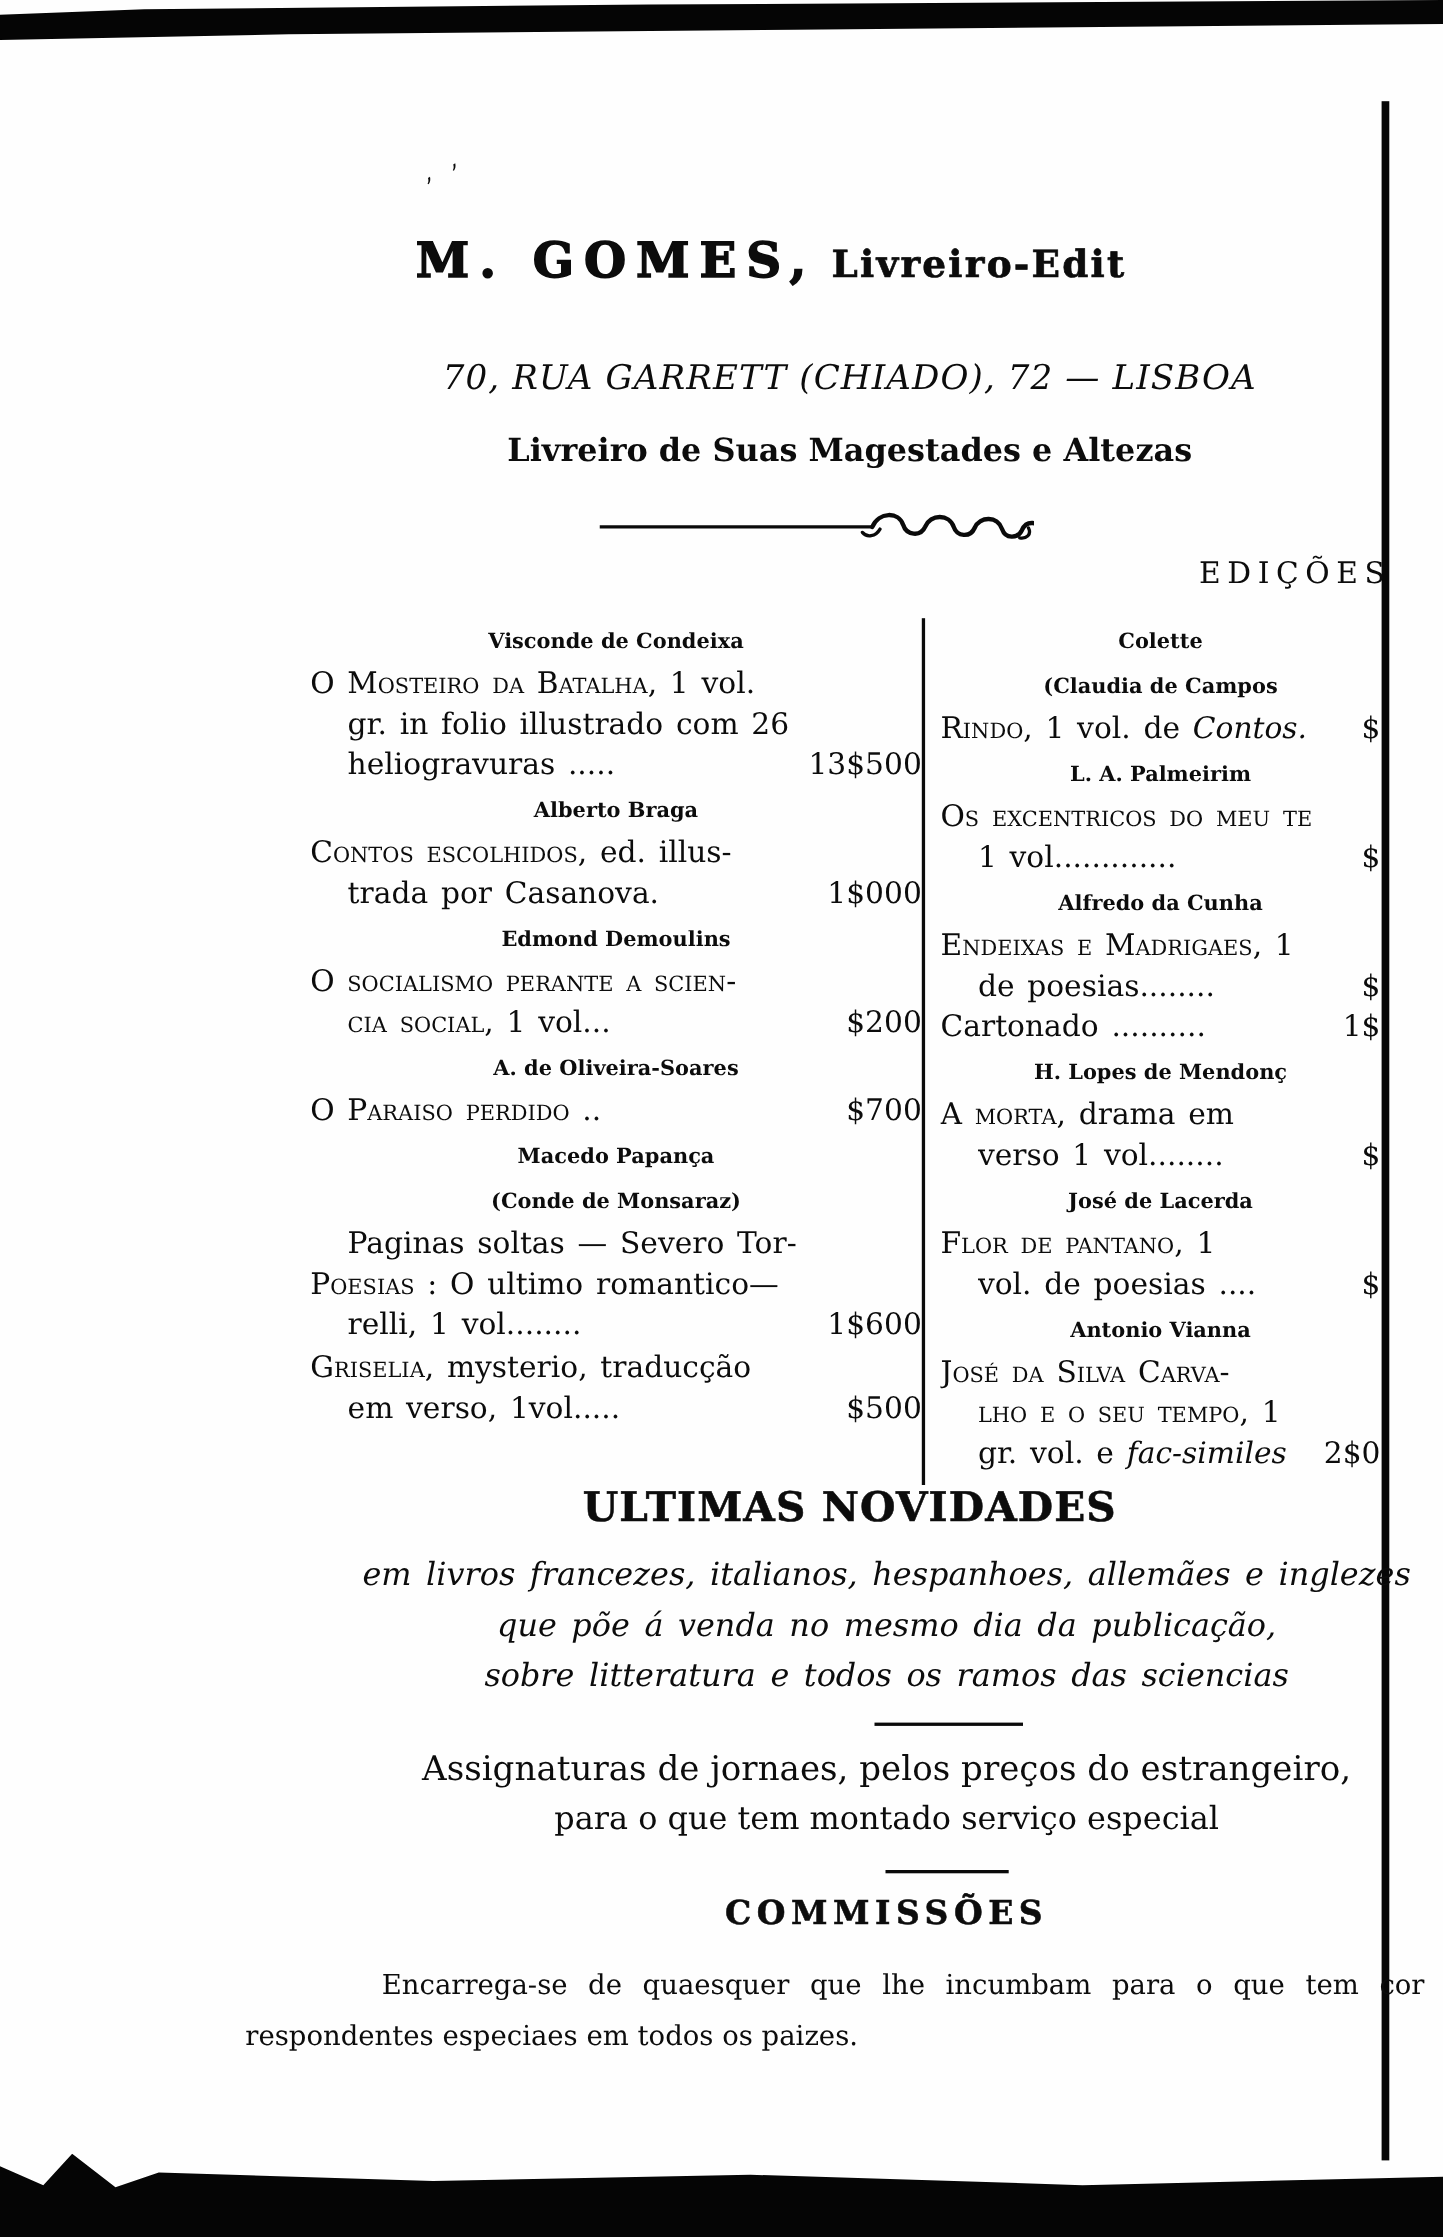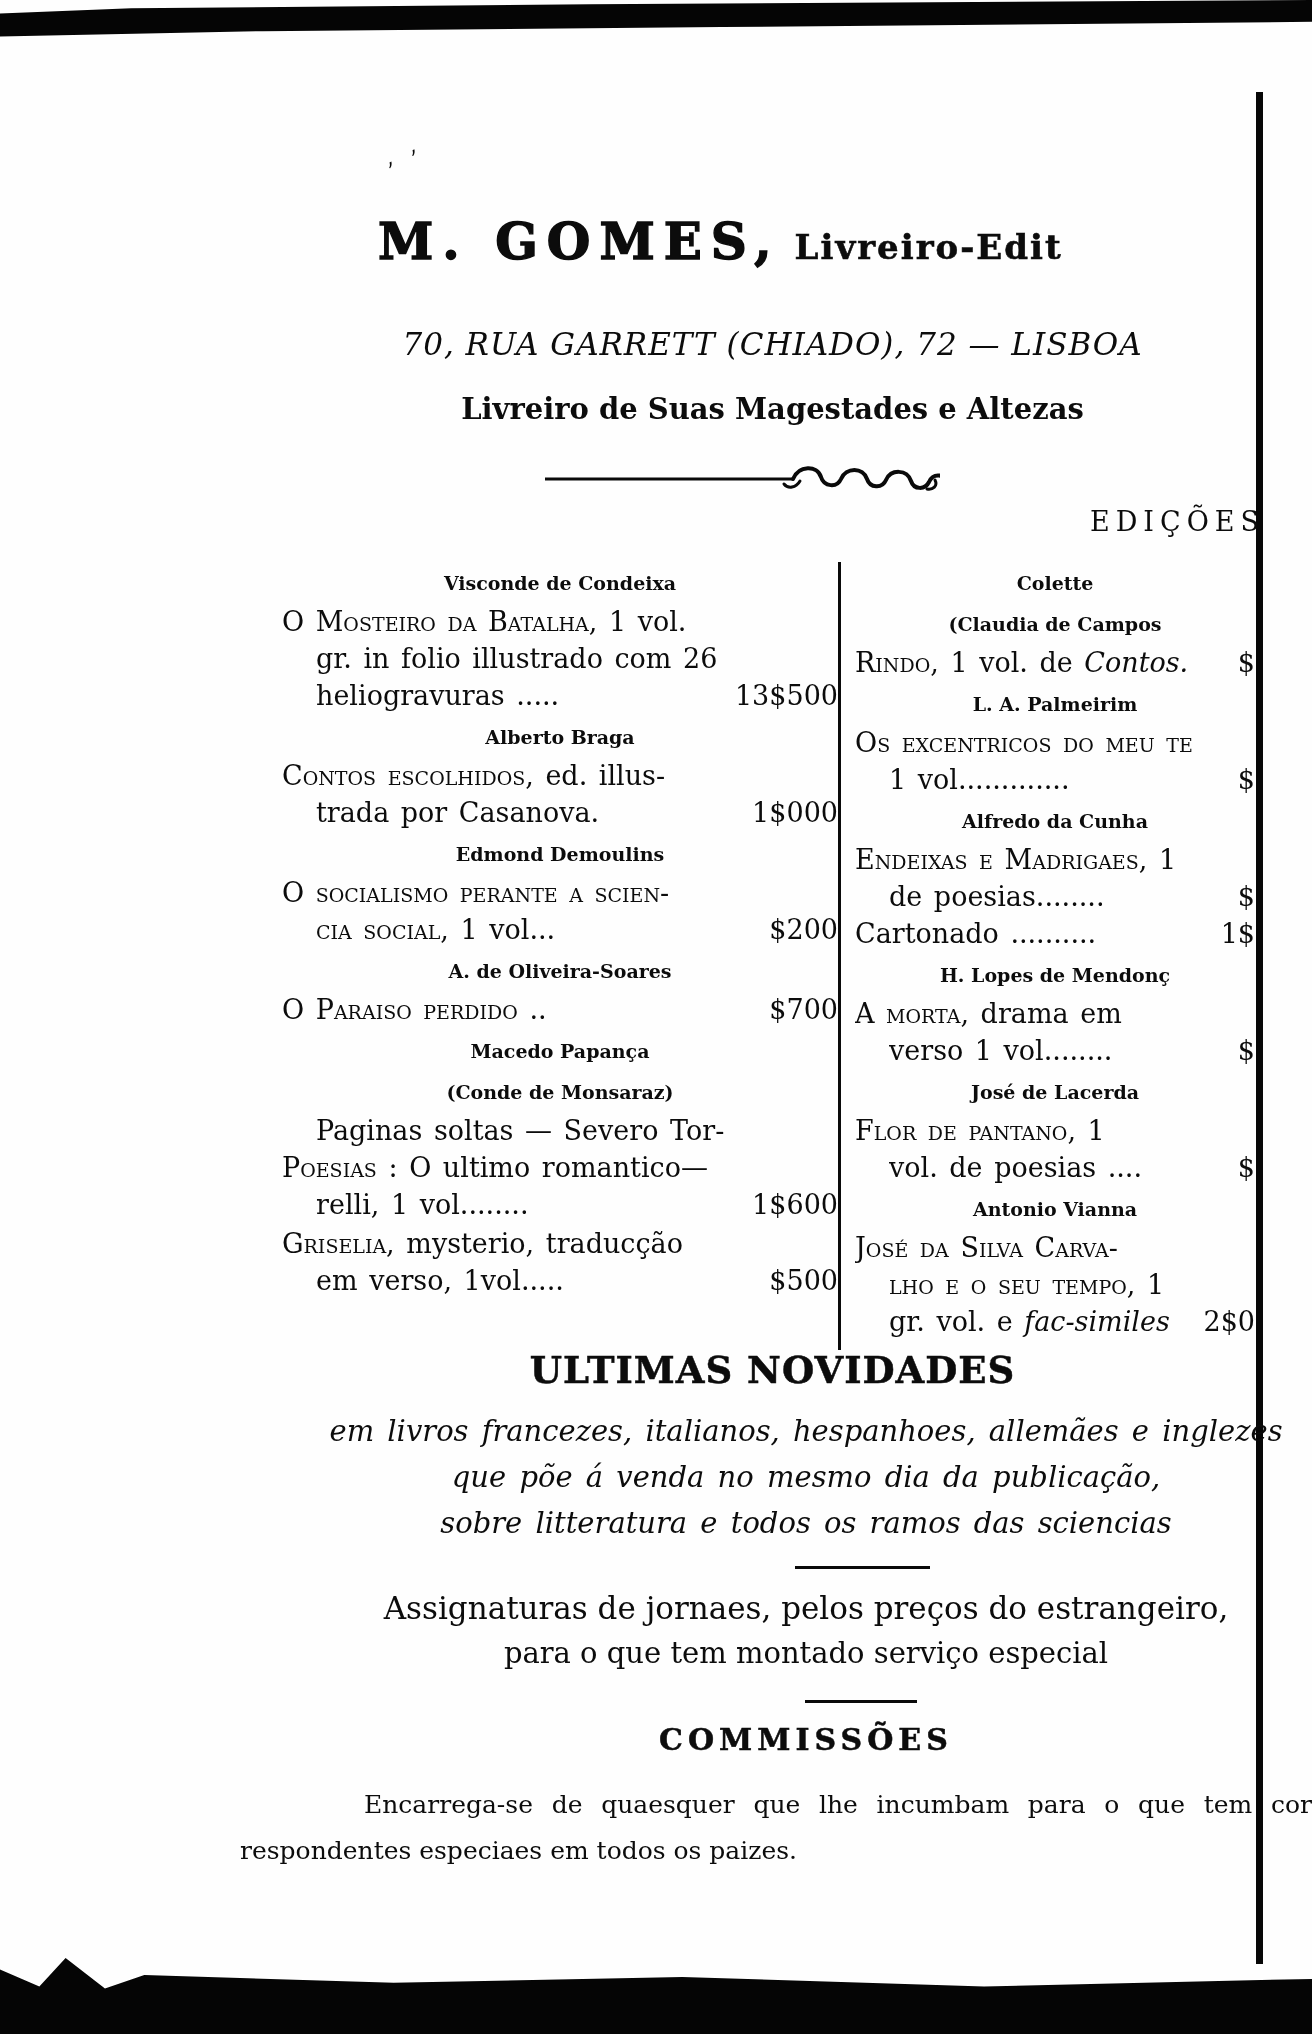--- a/index.html
+++ b/index.html
@@ -24,21 +24,21 @@
   .edge-line{
     position:absolute;top:92px;left:1256px;width:7px;height:1872px;background:#070707;
   }
   .ink-mark{
     position:absolute;left:382px;top:138px;font-size:22px;font-style:italic;
     transform:rotate(-28deg);letter-spacing:6px;
   }
   
   .hdr{position:absolute;left:378px;top:212px;white-space:nowrap;}
   .hdr-main{
-    font-size:50px;font-weight:bold;letter-spacing:9px;
+    font-size:44px;font-weight:bold;letter-spacing:9px;
     -webkit-text-stroke:1.4px #0c0c0c;
   }
   .hdr-suffix{
     font-size:34px;font-weight:bold;letter-spacing:2px;margin-left:14px;
     -webkit-text-stroke:0.6px #0c0c0c;
   }
   .addr{
     position:absolute;left:280px;top:326px;width:985px;text-align:center;
     font-style:italic;font-size:31px;letter-spacing:1px;white-space:nowrap;
   }
@@ -88,21 +88,21 @@
   .d2{left:805px;top:1700px;width:112px;}
   .assig{position:absolute;left:300px;top:1586px;width:1012px;text-align:center;}
   .assig1{font-weight:normal;font-size:31px;line-height:44px;}
   .assig2{font-size:29px;line-height:46px;}
   .sec-comm{
     position:absolute;left:300px;top:1722px;width:1012px;text-align:center;
     font-weight:bold;font-size:30px;letter-spacing:5px;
     -webkit-text-stroke:0.5px #0c0c0c;
   }
   .comm-par{
-    position:absolute;left:300px;top:1782px;width:1012px;
+    position:absolute;left:283px;top:1782px;width:1012px;
     font-size:25px;line-height:46px;
   }
   .comm1{text-indent:64px;text-align:justify;text-align-last:justify;white-space:nowrap;}
   .comm2{margin-left:-60px;}
 </style>
 </head>
 <body>
 
 <div class="page">
 

